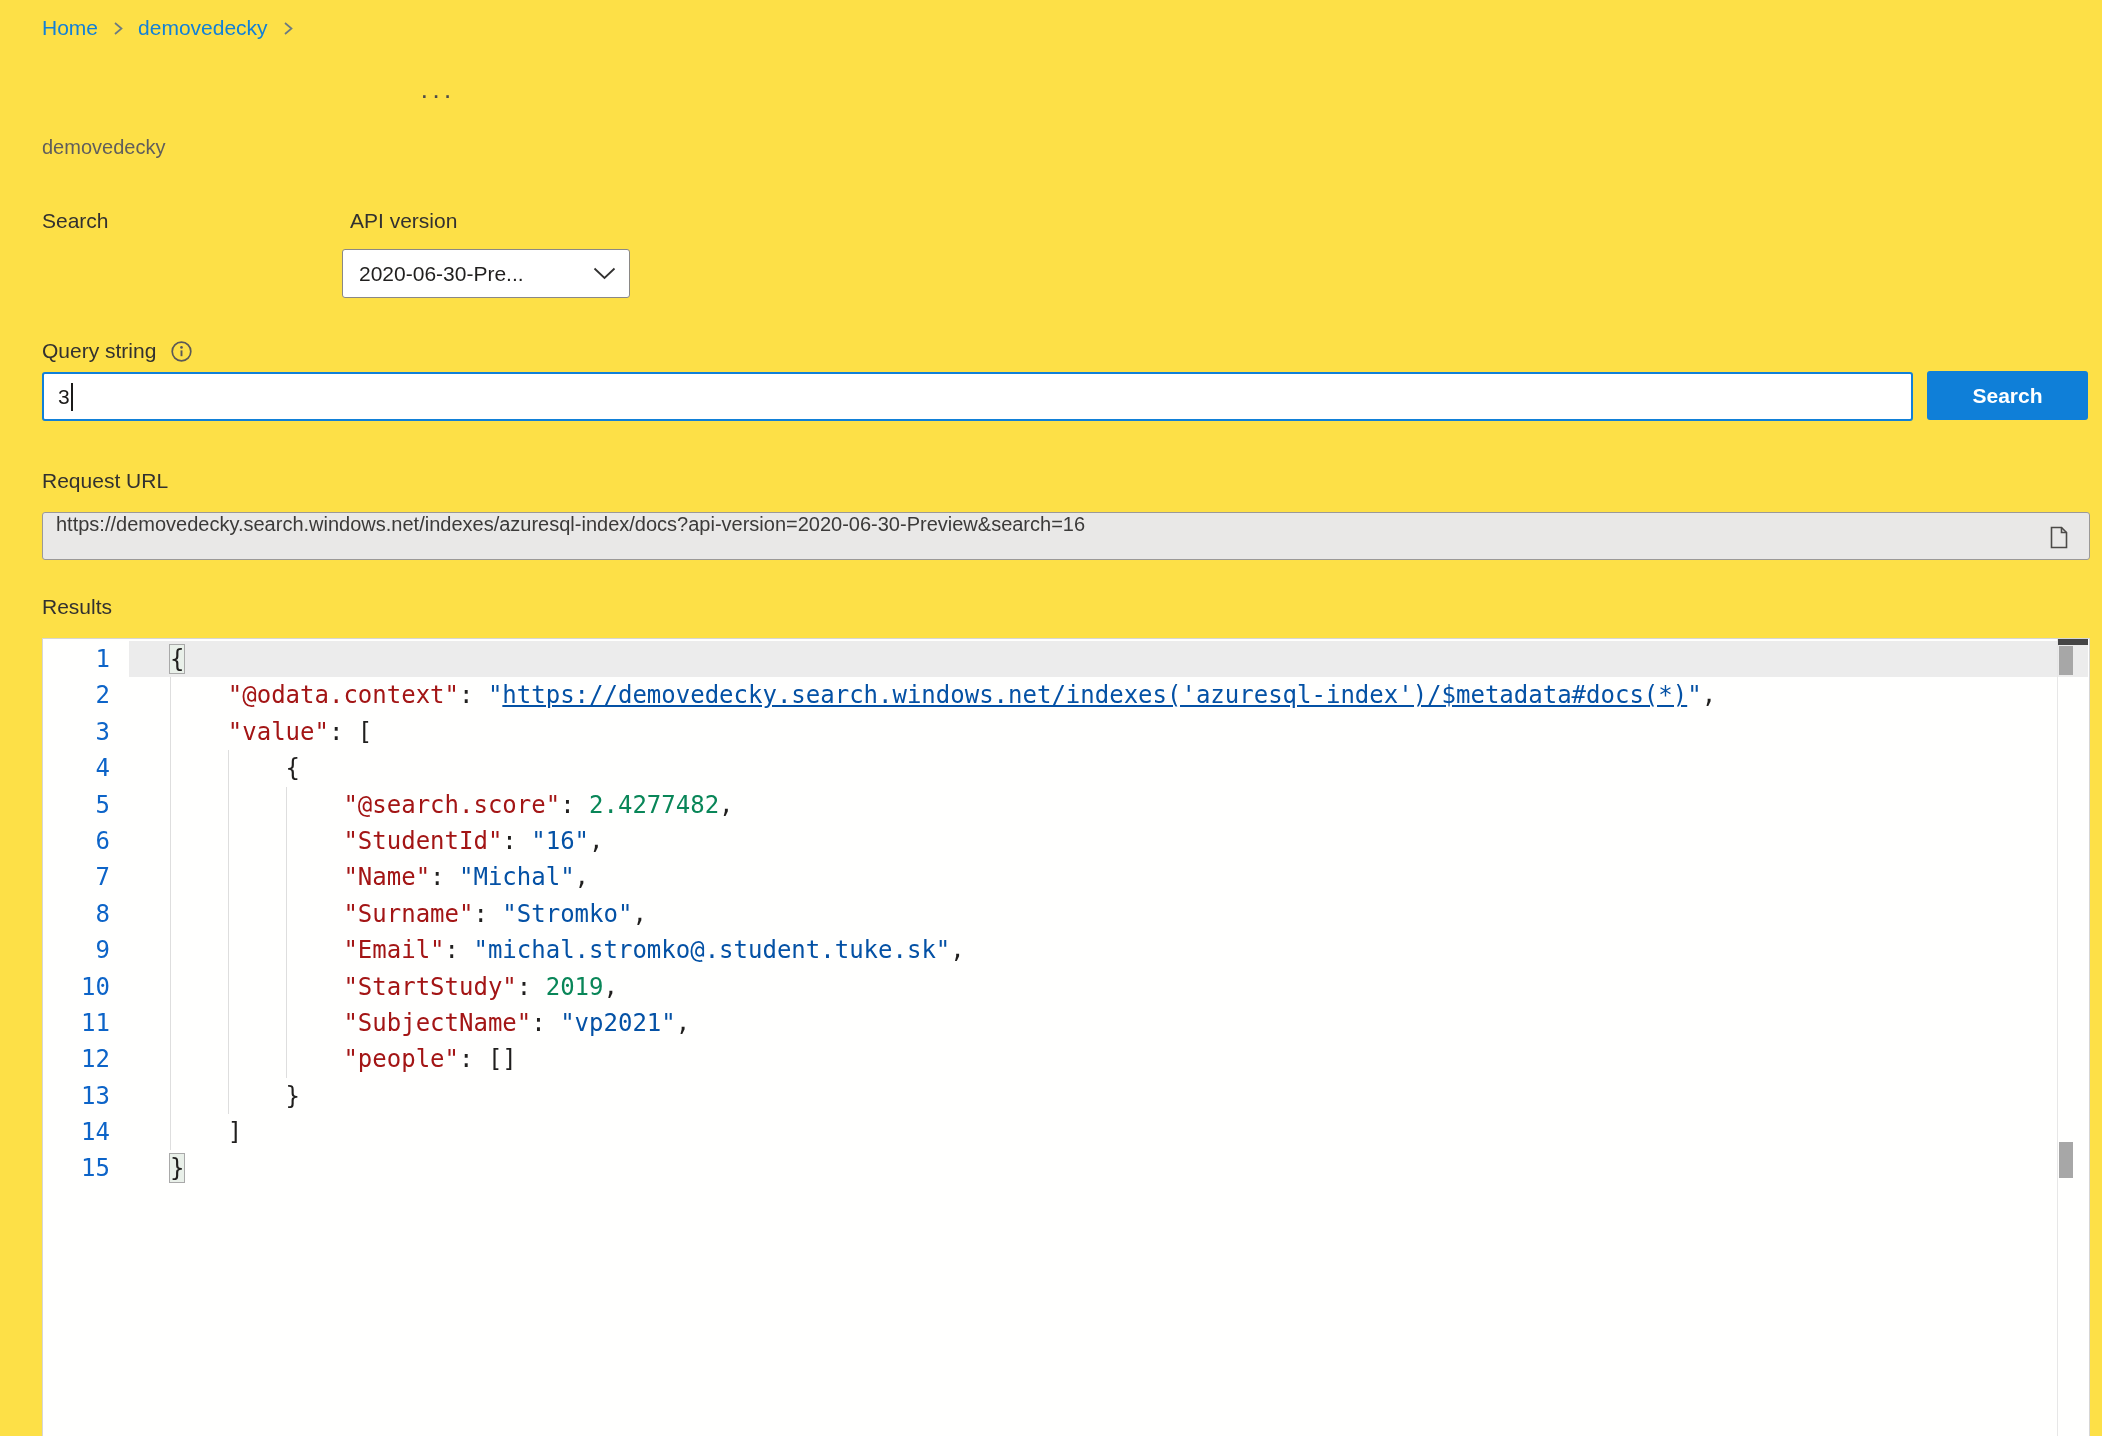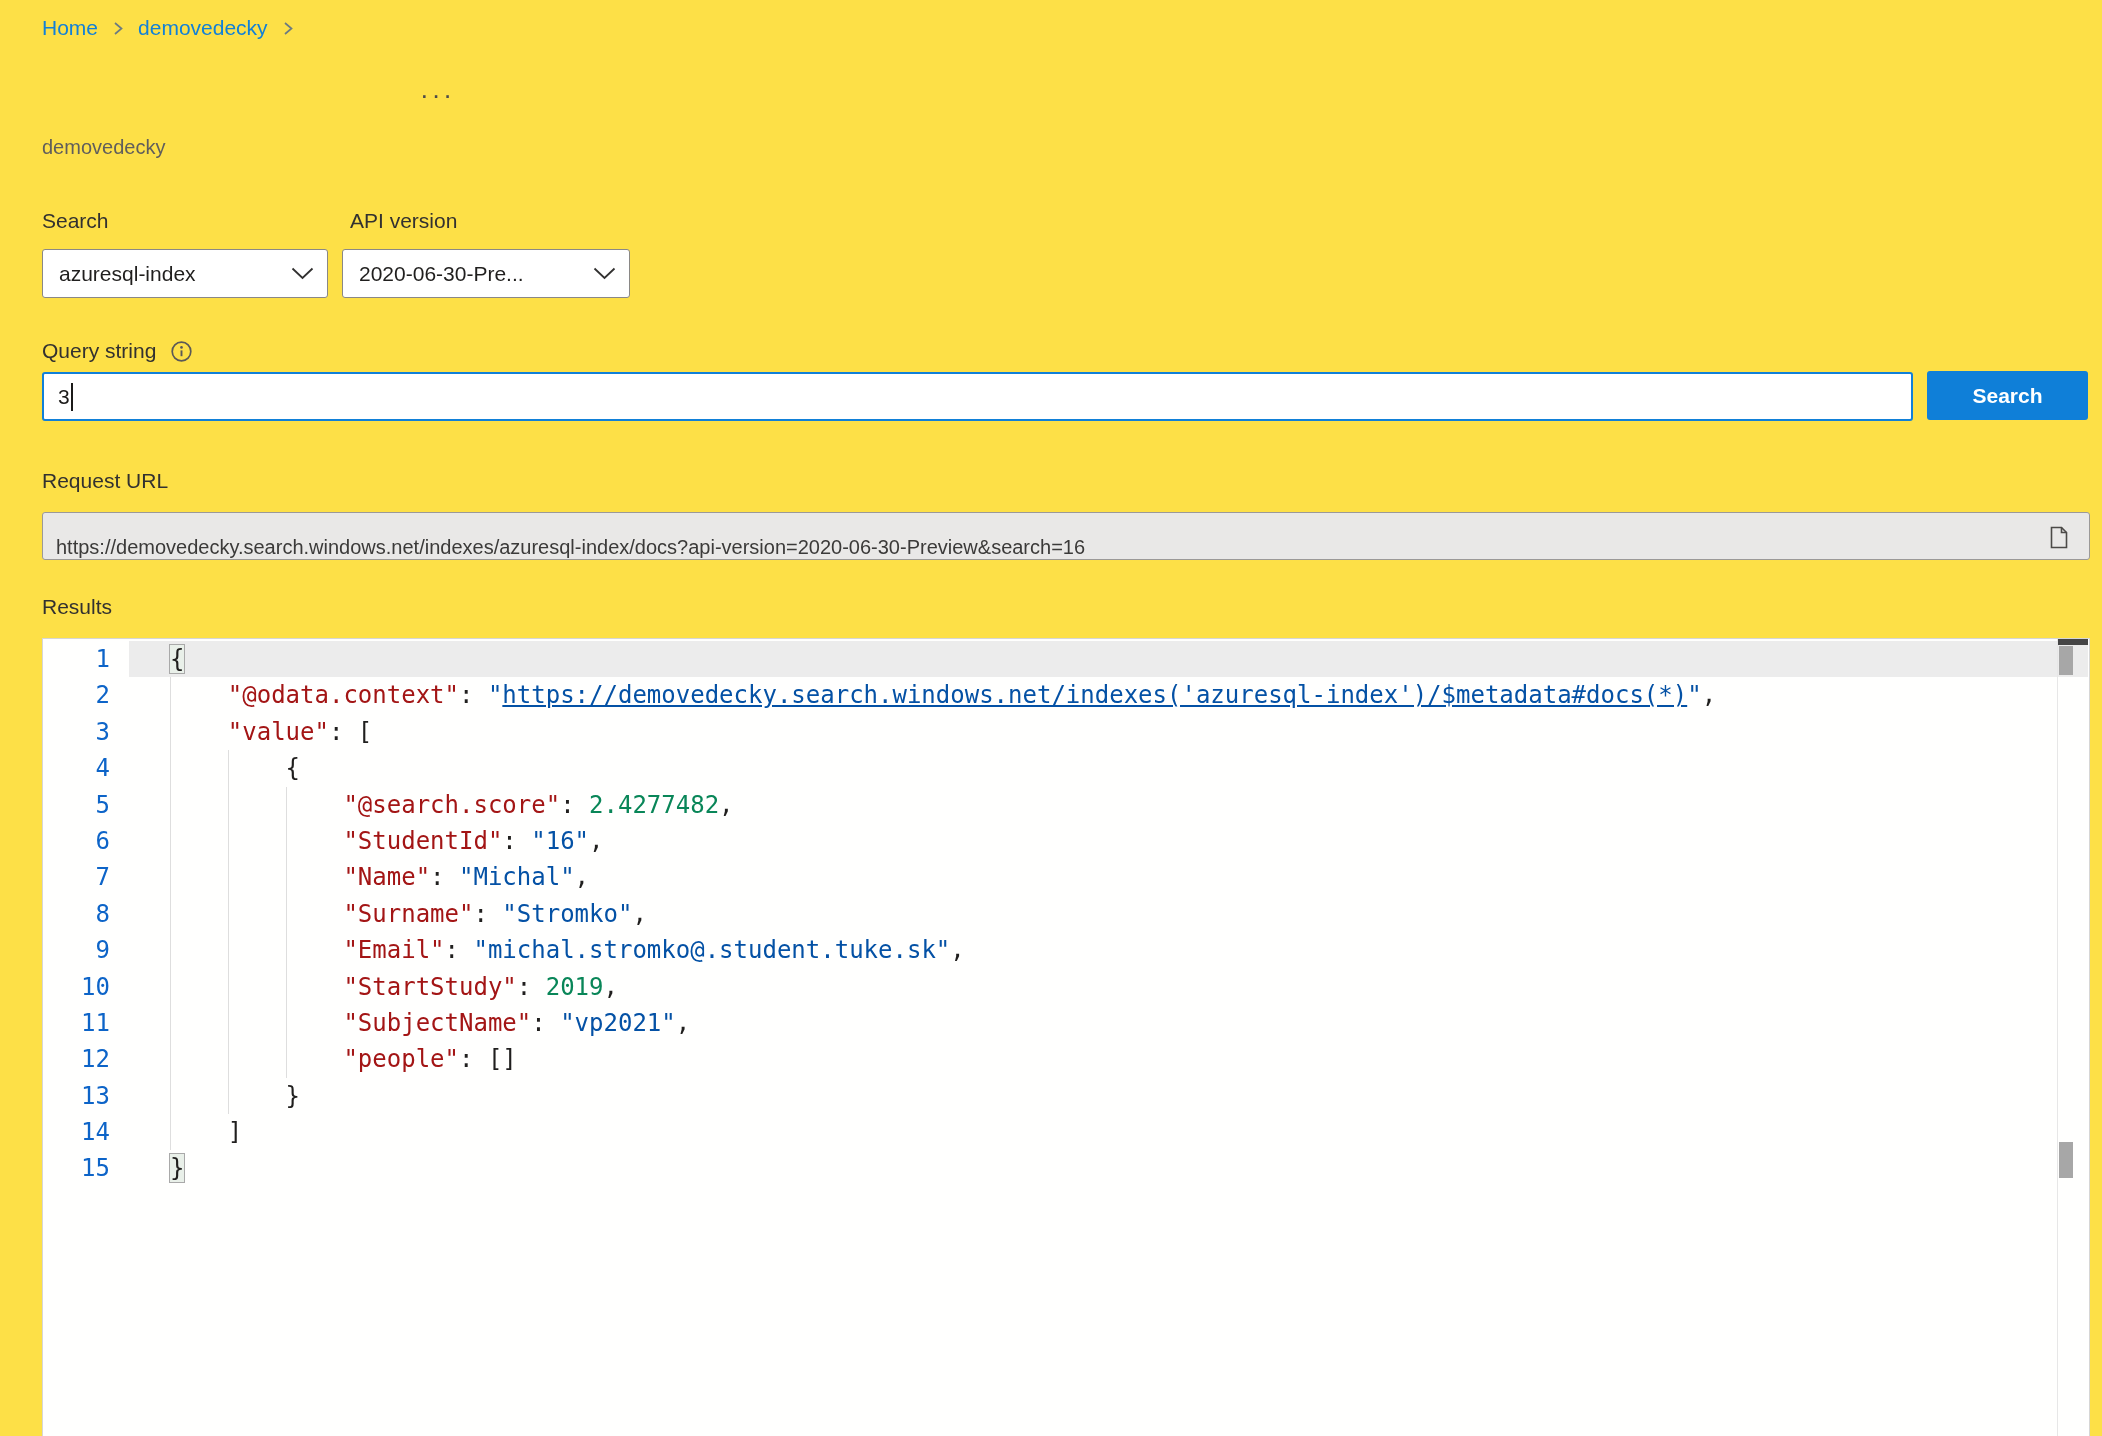--- a/index.html
+++ b/index.html
@@ -47,21 +47,21 @@
   .search-btn {
     position:absolute; left:1927px; top:371px; width:161px; height:49px;
     background:#0f7fd8; color:#fff; border:none; border-radius:3px;
     font-size:21px; font-weight:700; font-family:inherit; cursor:pointer;
   }
 
   
   .url-bar {
     position:absolute; left:42px; top:512px; width:2048px; height:48px;
     background:#e9e8e7; border:1px solid #9b9998; border-radius:3px;
-    display:flex; align-items:flex-end; padding:0 60px 0 13px;
+    display:flex; align-items:flex-start; padding:0 60px 0 13px;
     font-size:20px; color:#3b3a39; white-space:nowrap; overflow:hidden;
   }
   .copy-btn { position:absolute; right:16px; top:9px; width:28px; height:30px; background:none; border:none; cursor:pointer; }
 
   
   .editor {
     position:absolute; left:42px; top:638px; width:2048px; height:812px;
     background:#fffffe; border:1px solid #d6d6d6;
     font-family:"DejaVu Sans Mono", "Liberation Mono", monospace; font-size:24px;
   }
@@ -105,28 +105,20 @@
         </svg>
     </span>
   </nav>
 
   <button class="more-btn">···</button>
   <div class="subtitle">demovedecky</div>
 
   <div class="fld-label lbl-index">Search</div>
   <div class="fld-label lbl-api">API version</div>
 
-  <div class="dropdown dd-index">
-    <span>azuresql-index</span>
-    <span>
-      <svg width="23" height="13" viewBox="0 0 23 13">
-          <polyline points="1.5,1.5 11.5,11 21.5,1.5" fill="none" stroke="#323130" stroke-width="1.8"></polyline>
-        </svg>
-    </span>
-  </div>
 
   <div class="dropdown dd-api">
     <span>2020-06-30-Pre...</span>
     <span>
       <svg width="23" height="13" viewBox="0 0 23 13">
           <polyline points="1.5,1.5 11.5,11 21.5,1.5" fill="none" stroke="#323130" stroke-width="1.8"></polyline>
         </svg>
     </span>
   </div>
 

